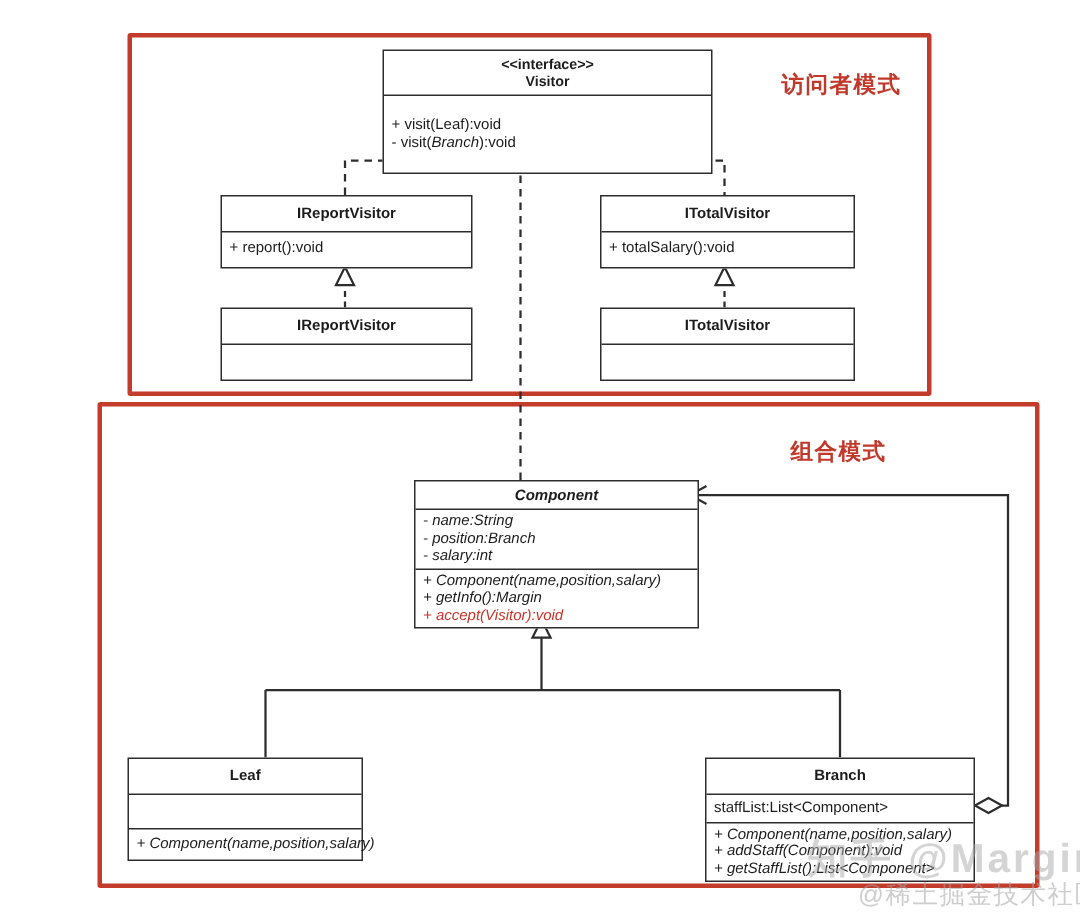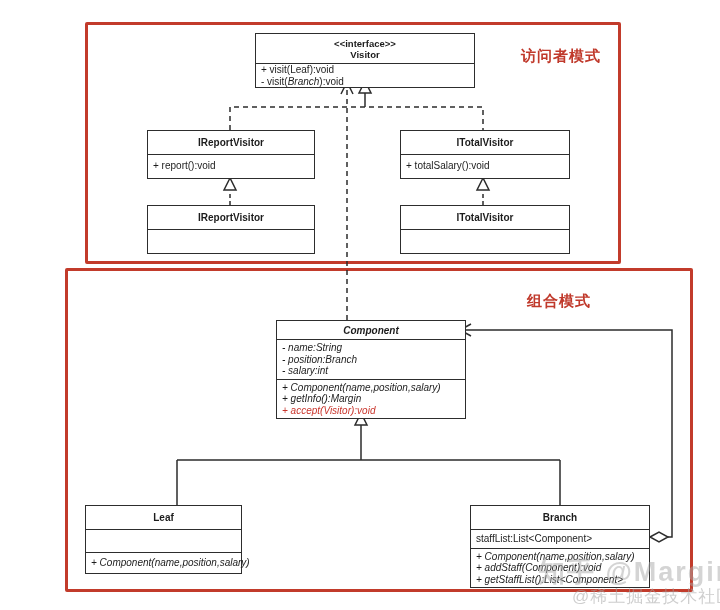--- a/index.html
+++ b/index.html
@@ -87,21 +87,21 @@
         <polyline points="471,324 460,330 471,336"></polyline>
       </g>
     </g>
   </svg>
 
   <div class="uml-box" style="left:255px;top:33px;width:220px;">
     <div class="uml-title" style="font-size:9.5px;">
       <div>&lt;&lt;interface&gt;&gt;</div>
       <div>Visitor</div>
     </div>
-    <div class="uml-sec" style="padding:0 5px;">
+    <div class="uml-sec" style="padding:14px 5px;">
       <div class="row">+ visit(Leaf):void</div>
       <div class="row"><span>- visit(</span><span class="it">Branch</span><span>):void</span></div>
     </div>
   </div>
 
   <div class="uml-box" style="left:147px;top:130px;width:168px;">
     <div class="uml-title" style="padding:6px 4px;">IReportVisitor</div>
     <div class="uml-sec" style="padding:5px 5px 6px 5px;">
       <div class="row">+ report():void</div>
     </div>

